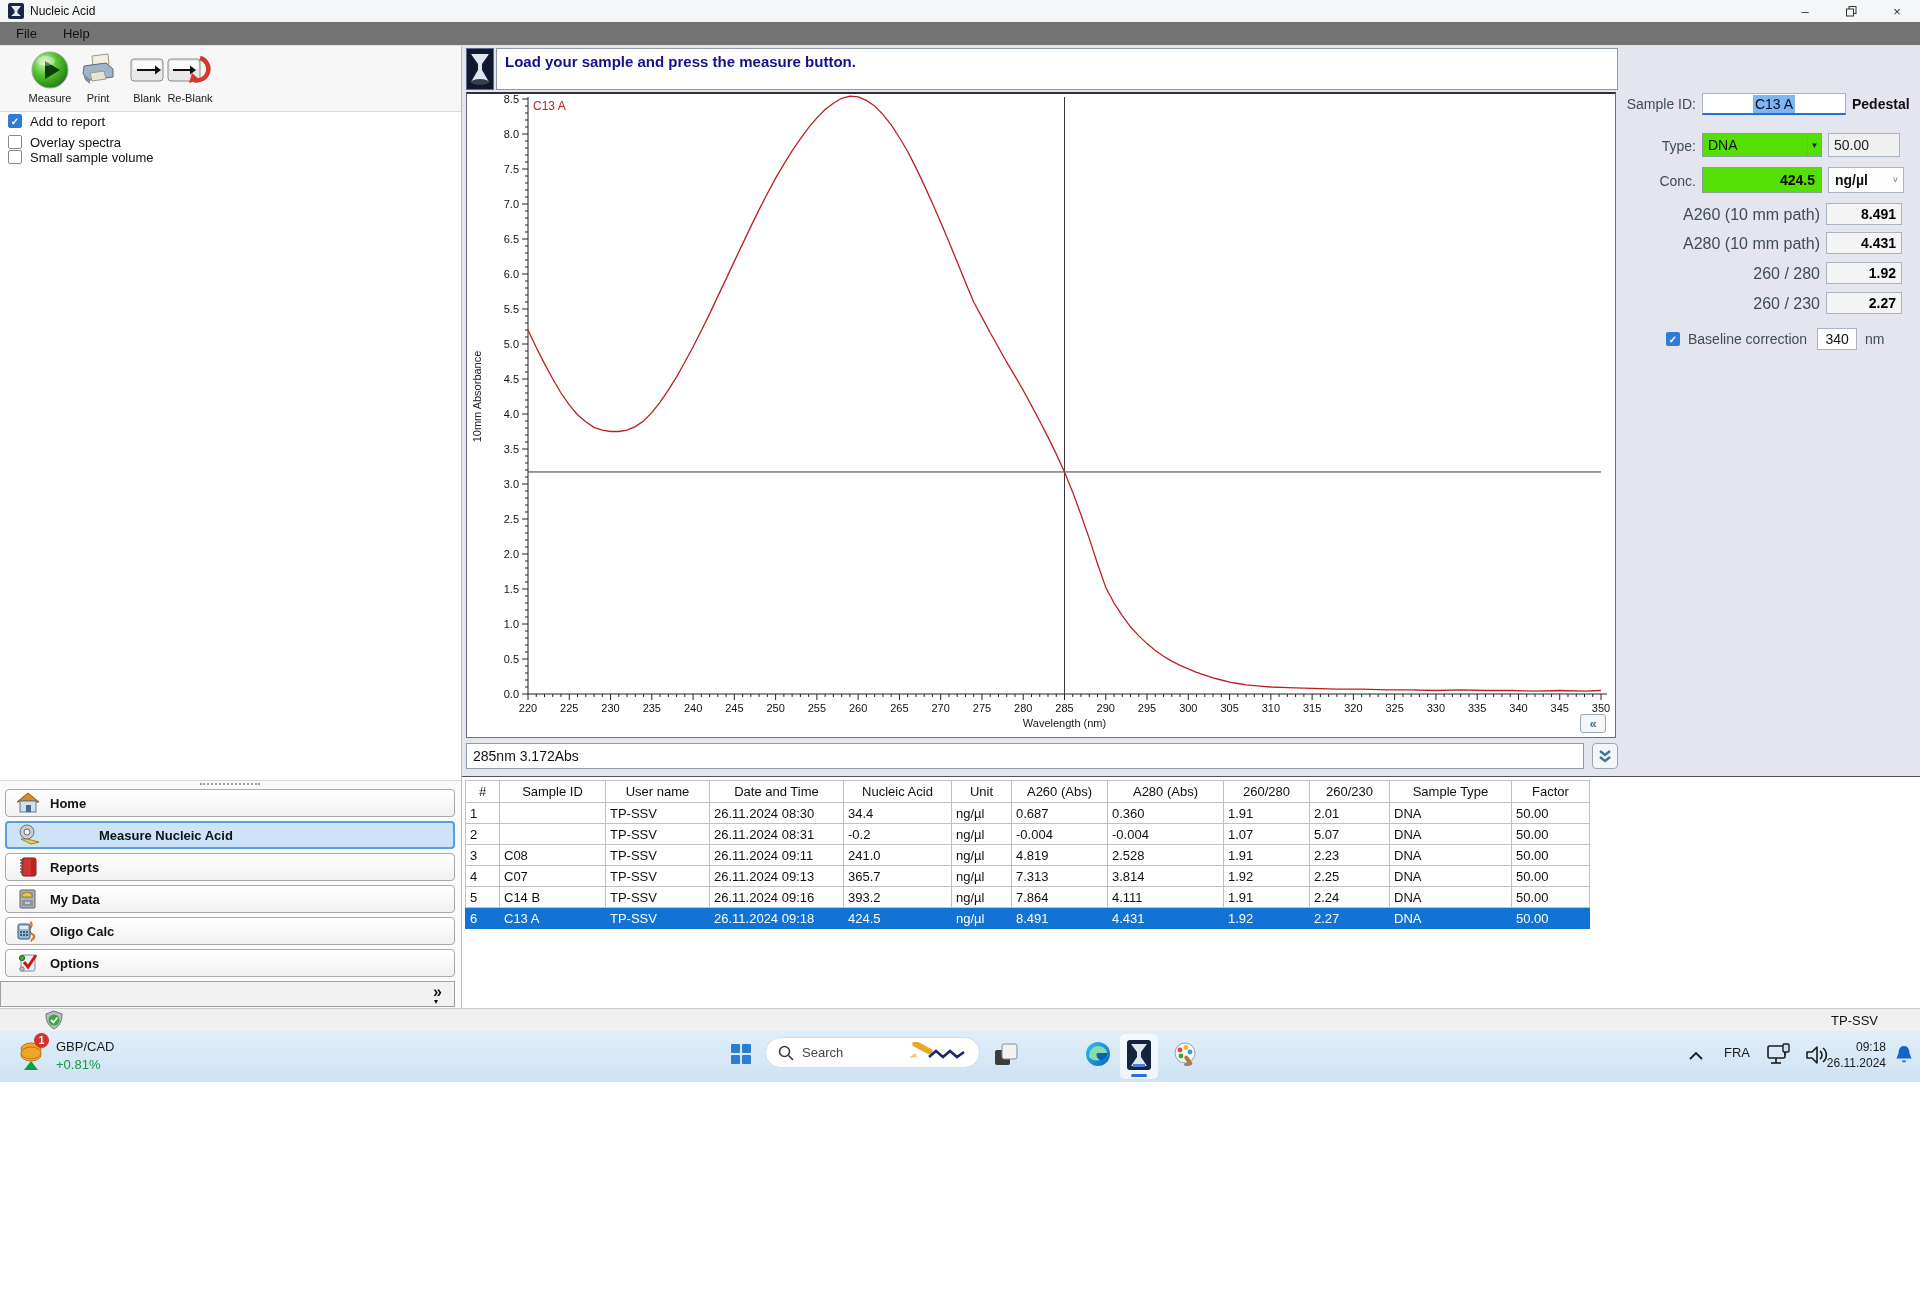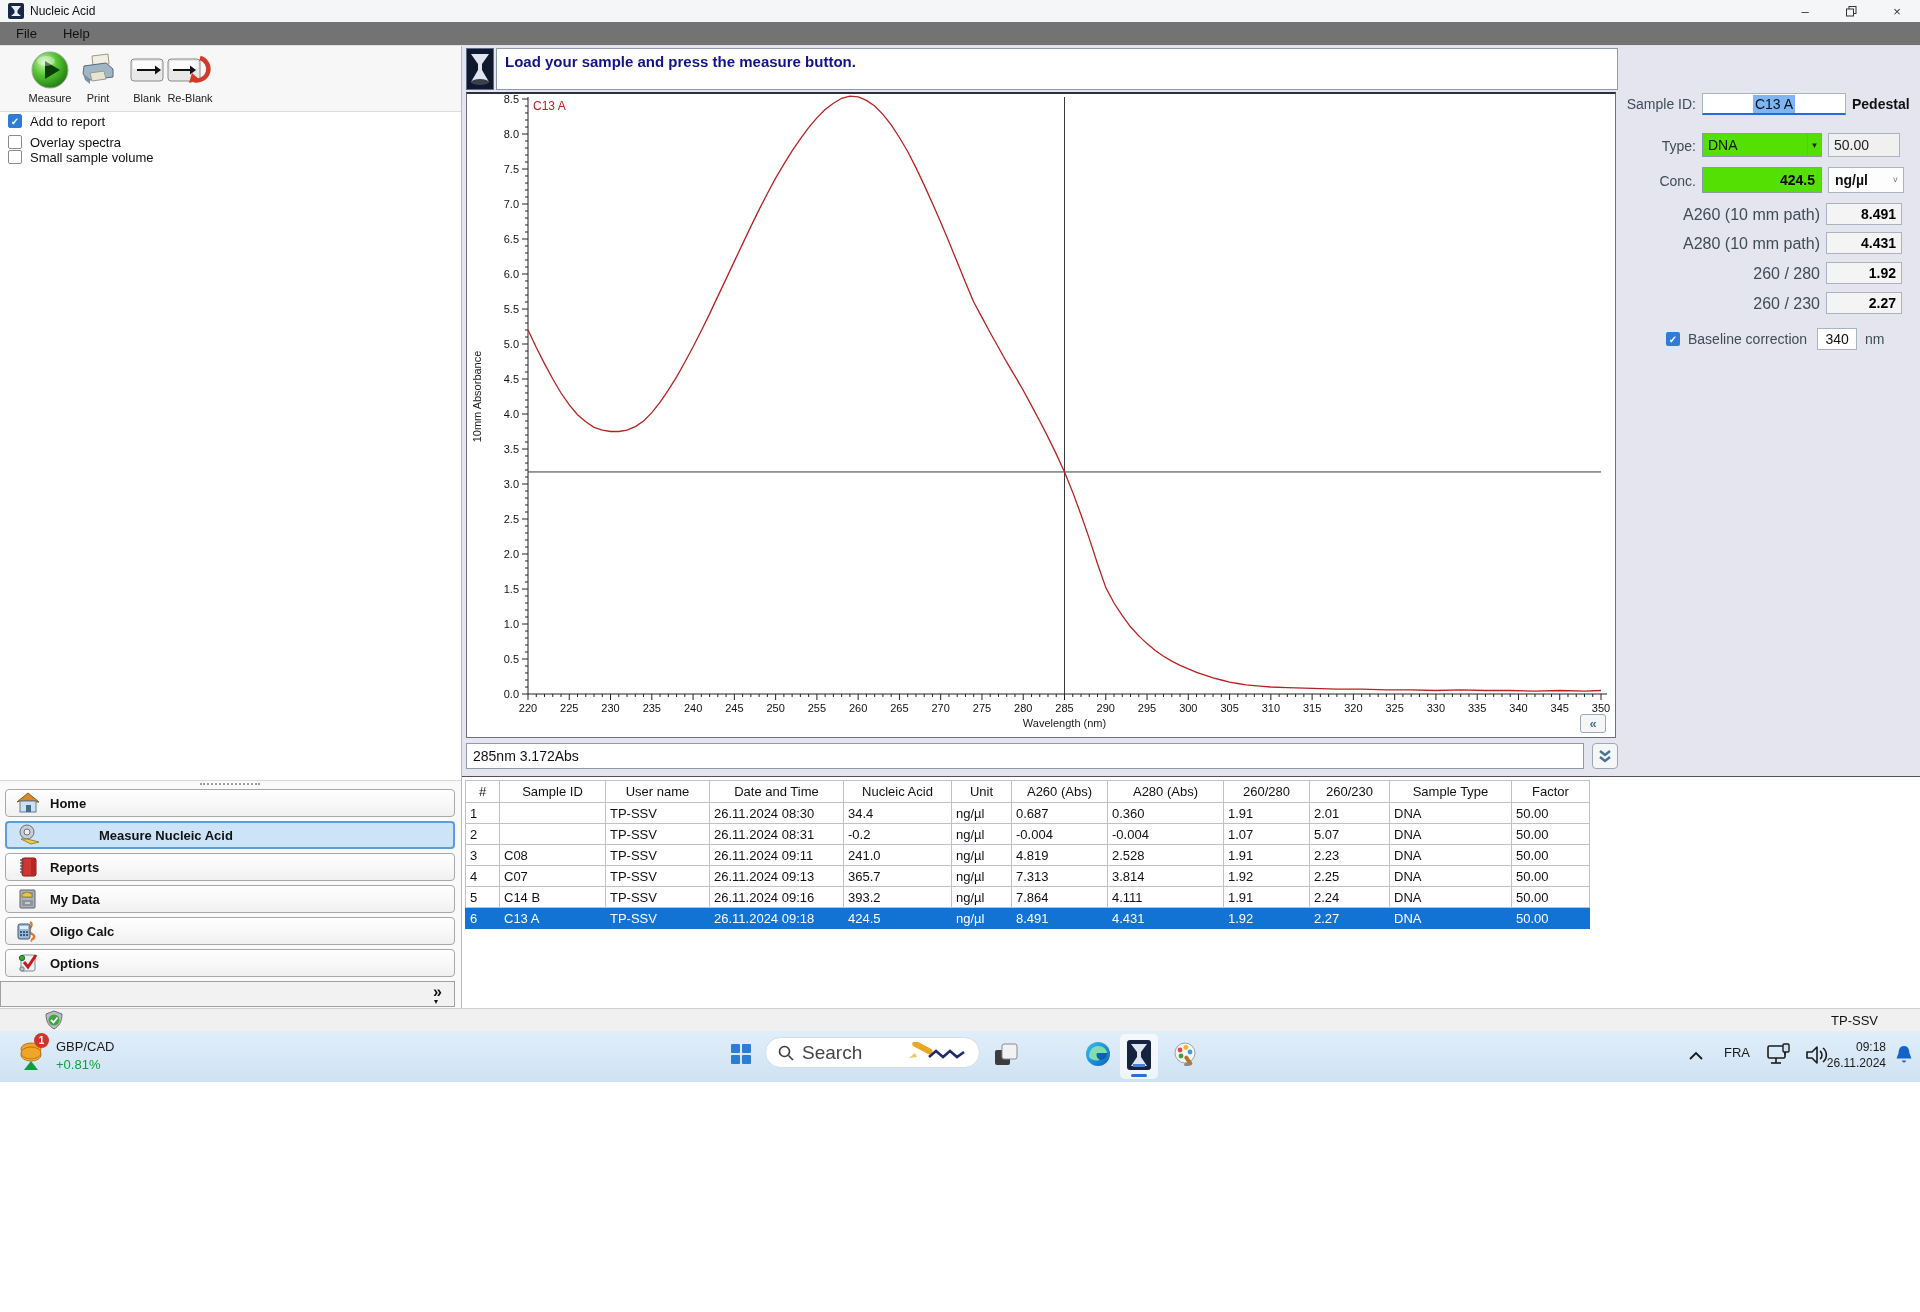--- a/index.html
+++ b/index.html
@@ -93,21 +93,21 @@
   #status-user { position:absolute; right:42px; top:4px; font-size:13px; color:#111; }
   #shield-wrap { position:absolute; left:44px; top:1px; }
 
   
   #taskbar { left:0; top:1031px; width:1920px; height:51px; background:linear-gradient(#e0eef9,#cfe2f3); }
   #widget { position:absolute; left:16px; top:2px; width:220px; height:47px; }
   #widget-pair { position:absolute; left:40px; top:6px; font-size:13px; color:#1b1b1b; }
   #widget-change { position:absolute; left:40px; top:24px; font-size:13px; color:#0f9d3f; }
   #widget-badge { position:absolute; left:18px; top:0px; width:15px; height:15px; background:#d0352b; border-radius:50%; color:#fff; font-size:10px; font-weight:bold; text-align:center; line-height:15px; }
   #search-pill { position:absolute; left:765px; top:6px; width:215px; height:31px; background:#ffffff; border:1px solid #d4dde6; border-radius:16px; display:flex; align-items:center; }
-  #search-pill .ph { font-size:19px; color:#454545; margin-left:8px; flex:1; }
+  #search-pill .ph { font-size:13px; color:#454545; margin-left:8px; flex:1; }
   #start-btn { position:absolute; left:729px; top:11px; width:24px; height:24px; display:flex; align-items:center; justify-content:center; }
   #taskview-btn { position:absolute; left:993px; top:11px; width:26px; height:26px; }
   #edge-btn { position:absolute; left:1085px; top:10px; width:26px; height:26px; }
   #app-task-btn { position:absolute; left:1120px; top:3px; width:38px; height:45px; background:rgba(255,255,255,.65); border-radius:5px; }
   #app-task-btn .ico { position:absolute; left:7px; top:6px; }
   #app-task-underline { position:absolute; left:11px; bottom:2px; width:16px; height:3px; background:#2a70d8; border-radius:2px; }
   #paint-btn { position:absolute; left:1172px; top:10px; width:26px; height:26px; }
   #tray-chevron { position:absolute; left:1688px; top:16px; }
   #tray-lang { position:absolute; left:1724px; top:14px; font-size:13px; color:#1b1b1b; }
   #tray-net { position:absolute; left:1766px; top:12px; }

